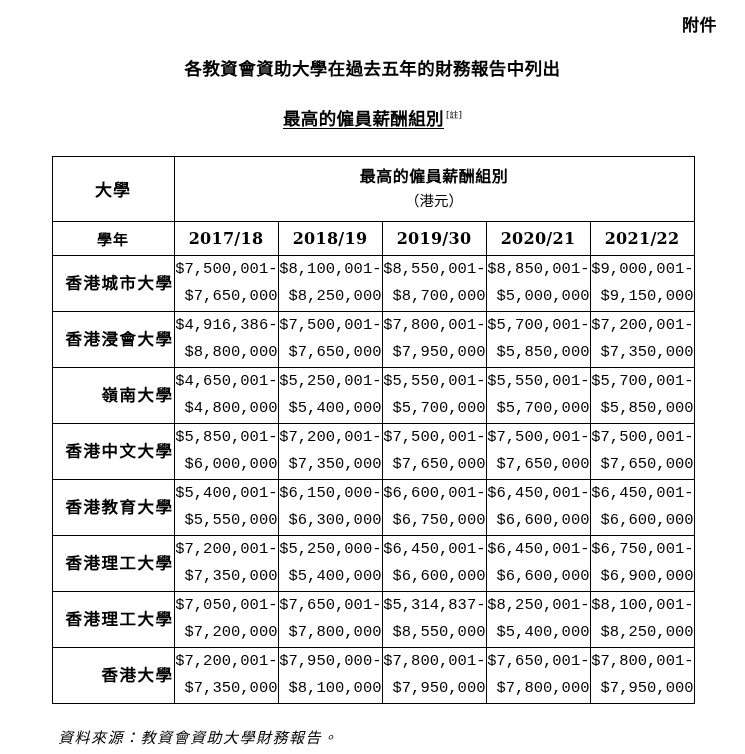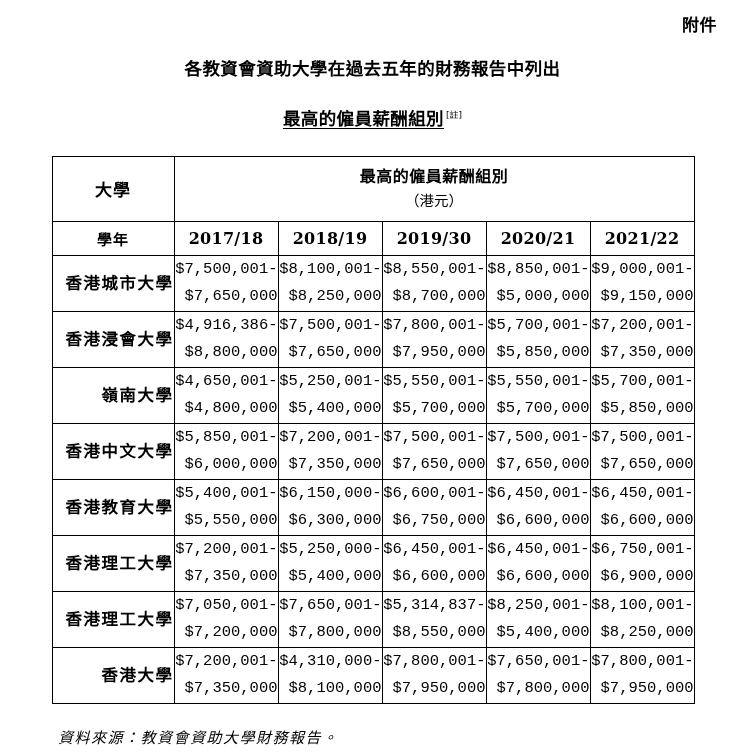--- a/index.html
+++ b/index.html
@@ -384,21 +384,21 @@
           </td>
         </tr>
 
         <tr>
           <td class="uni-name">香港大學</td>
           <td class="amount">
             <span class="lo">$7,200,001-</span>
             <span class="hi">$7,350,000</span>
           </td>
           <td class="amount">
-            <span class="lo">$4,310,000-</span>
+            <span class="lo">$7,950,000-</span>
             <span class="hi">$8,100,000</span>
           </td>
           <td class="amount">
             <span class="lo">$7,800,001-</span>
             <span class="hi">$7,950,000</span>
           </td>
           <td class="amount">
             <span class="lo">$7,650,001-</span>
             <span class="hi">$7,800,000</span>
           </td>

